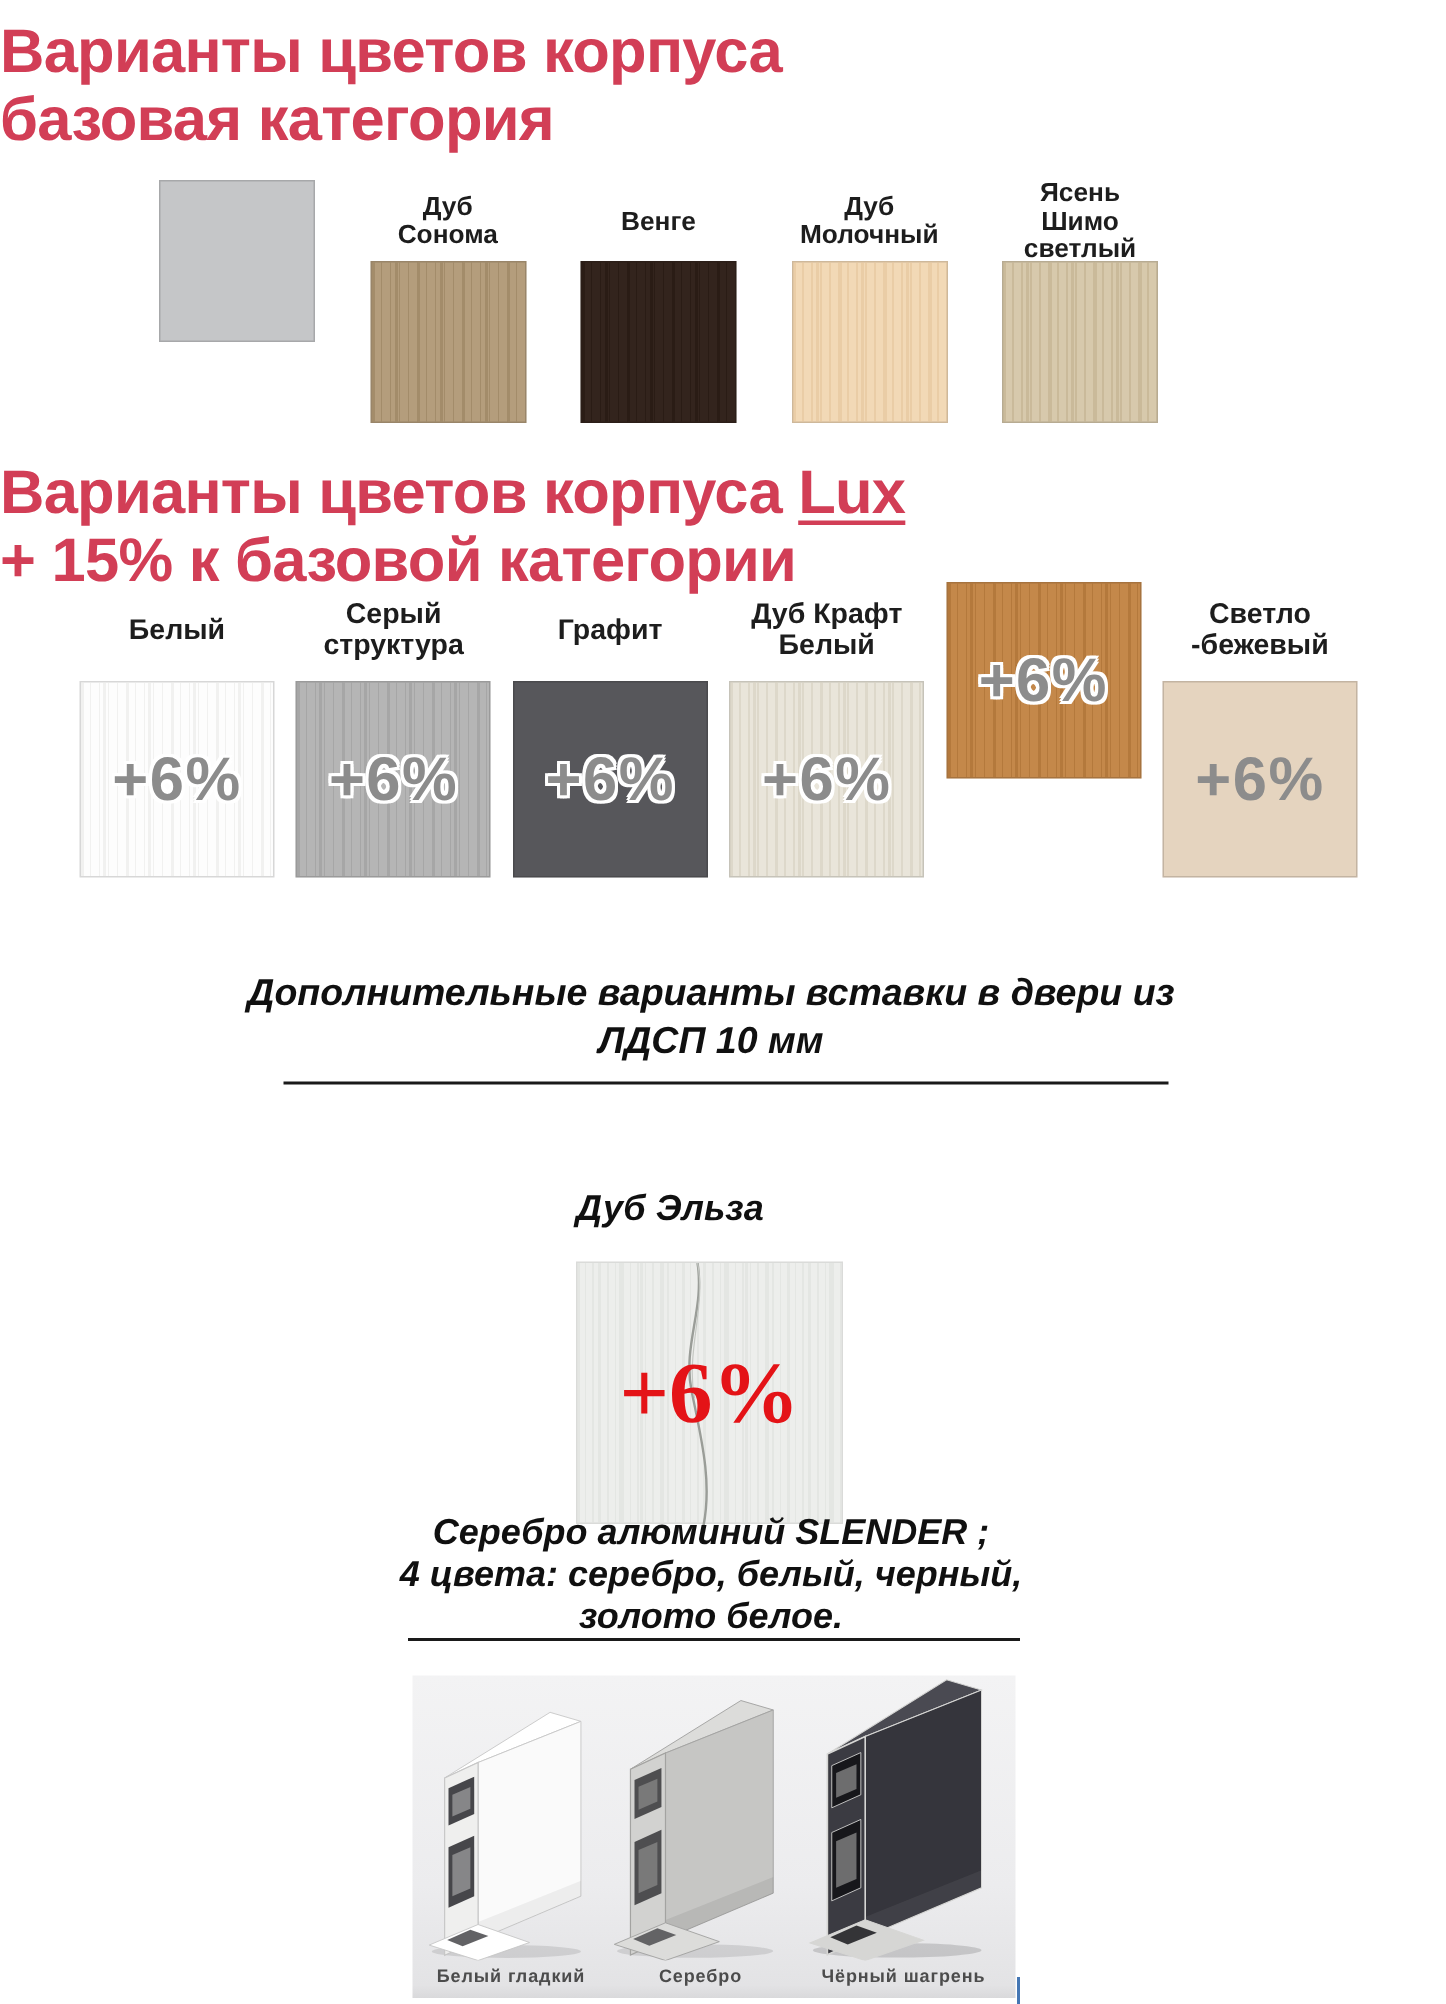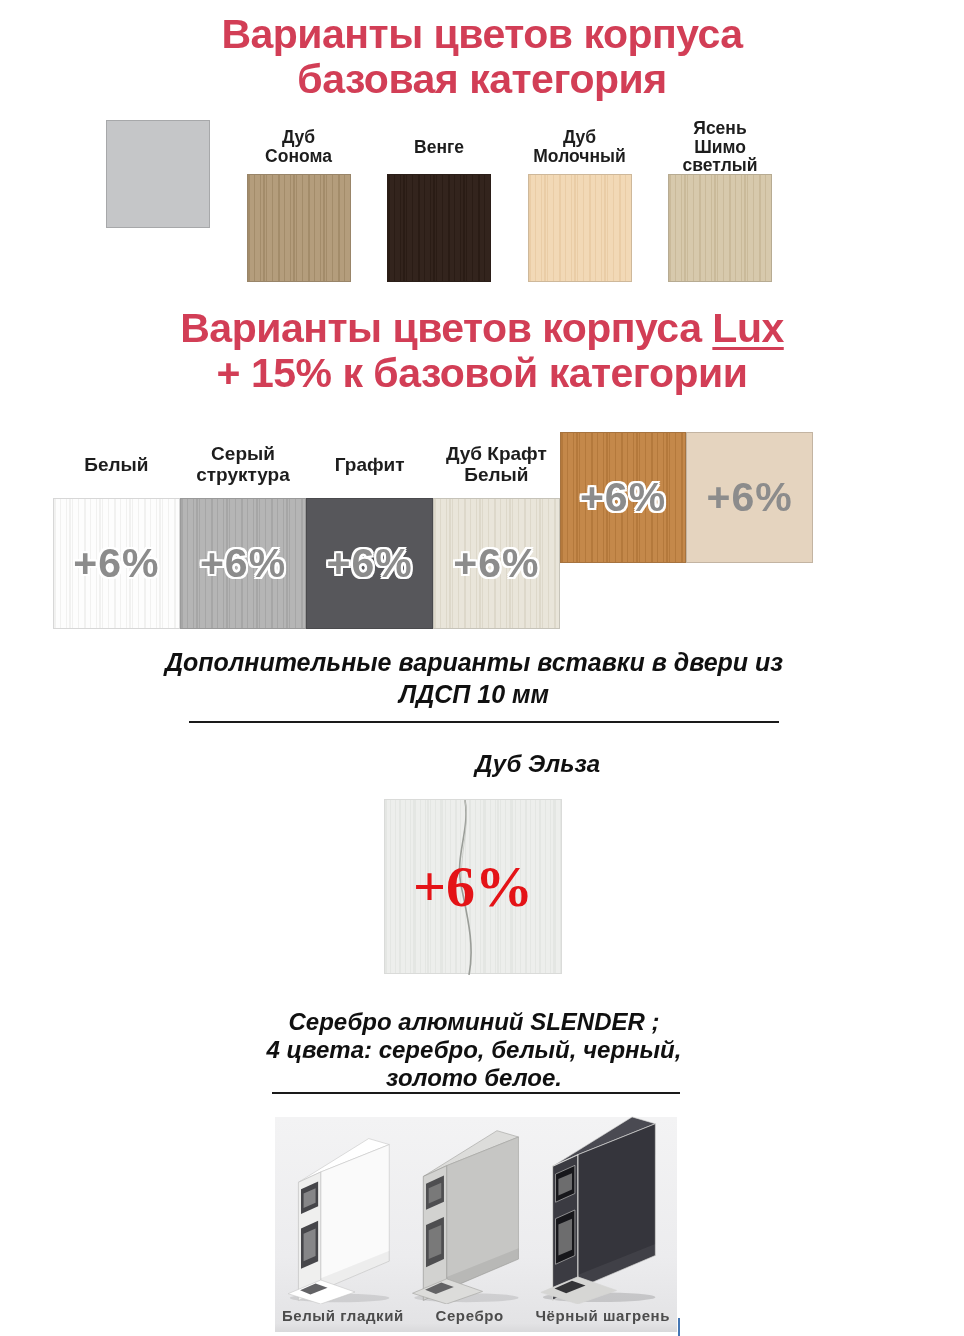--- a/index.html
+++ b/index.html
@@ -6,33 +6,33 @@
   .page{
     position:relative;
     width:964px;height:1336px;
     background:#ffffff;
     overflow:hidden;
     font-family:"Liberation Sans", sans-serif;
   }
   
   .big-title{
     position:absolute;left:0;width:964px;
-    margin:0;text-align:center;
+    margin:0;text-align:left;
     font-size:41px;line-height:1.1;font-weight:bold;
     letter-spacing:-0.5px;
     color:#d23e56;
   }
   .big-title .ul{ text-decoration:underline; text-decoration-thickness:3px; text-underline-offset:5px; }
   #title-base{ top:12px; }
   #title-lux{ top:306px; }
 
   
   .row{ position:absolute; display:flex; justify-content:space-between; }
   #row-base{ left:106px; top:120px; width:666px; }
-  #row-lux { left:53px;  top:432px; width:760px;justify-content:space-between; }
+  #row-lux { left:53px;  top:388px; width:852px;justify-content:space-between; }
   .col{ display:flex; flex-direction:column; }
   #row-base .col{ width:104px; }
   #row-lux  .col{ width:130px; }
   .sw-label{
     display:flex;align-items:center;justify-content:center;
     text-align:center;font-weight:bold;color:#1d1d1d;
   }
   #row-base .sw-label{ height:54px; font-size:17.5px; line-height:1.08; }
   #row-lux  .sw-label{ height:66px; font-size:19px;   line-height:1.08; }
   .sw{
@@ -66,21 +66,21 @@
     font-style:italic;font-weight:bold;
     font-size:25px;line-height:1.28;
   }
   #heading-insert{ top:646px; }
   #heading-profile{ top:1008px; font-size:24px; line-height:1.16; }
   .rule{ position:absolute;height:0;border-top:2px solid #1a1a1a; }
   #rule-insert { left:189px; top:721px; width:590px; }
   #rule-profile{ left:272px; top:1092px; width:408px; }
 
   
-  #elza{ position:absolute; left:384px; top:750px; width:216px; text-align:right; }
+  #elza{ position:absolute; left:384px; top:792px; width:216px; text-align:left; }
   #elza .elza-label{ font-style:italic;font-weight:bold;font-size:24px;color:#101010; }
   #elza .elza-sw{
     position:relative; margin-top:21px; height:175px; width:178px;
     background:var(--base,#eee);
     border:1px solid rgba(0,0,0,0.08); box-sizing:border-box;
     display:flex;align-items:center;justify-content:center;
   }
   #elza .elza-sw::before{
     content:"";position:absolute;inset:0;
     background-image:
@@ -97,21 +97,21 @@
 
   
   #figure{
     position:absolute; left:275px; top:1117px; width:402px; height:215px;
     background:linear-gradient(180deg,#f3f3f4 0%,#ececee 65%,#e3e3e5 96%,#d9d9db 100%);
     display:flex; justify-content:space-around; align-items:flex-end;
     padding:0 4px; box-sizing:border-box;
   }
   .pcol{ display:flex;flex-direction:column;align-items:center; }
   .plabel{
-    font-size:15px;font-weight:bold;color:#4c4c4c;letter-spacing:0.6px;
+    font-size:12px;font-weight:bold;color:#4c4c4c;letter-spacing:0.6px;
     margin:3px 0 8px 0; white-space:nowrap;
   }
   .prof-svg{ display:block; }
 
   
   #caret{ position:absolute; left:678px; top:1318px; width:2px; height:18px; background:#4577b4; }
 </style>
 </head>
 <body>
 
@@ -173,20 +173,21 @@
       <div class="sw" style="--base: #e9e5da; --grain: #d5cebd;">
         <span class="pct">+6%</span>
       </div>
     </div>
     <div class="col">
       <div class="sw" style="--base: #c4884a; --grain: #a76d32;">
         <span class="pct">+6%</span>
       </div>
     </div>
     <div class="col">
+      <div class="sw-label">Светло -бежевый</div>
       <div class="sw" style="--base: #e5d4bf;">
         <span class="pct">+6%</span>
       </div>
     </div>
   </div>
 
   <p class="ital-heading" id="heading-insert">
     <span>Дополнительные варианты вставки в двери из</span><br>
     <span>ЛДСП 10 мм</span>
   </p>

